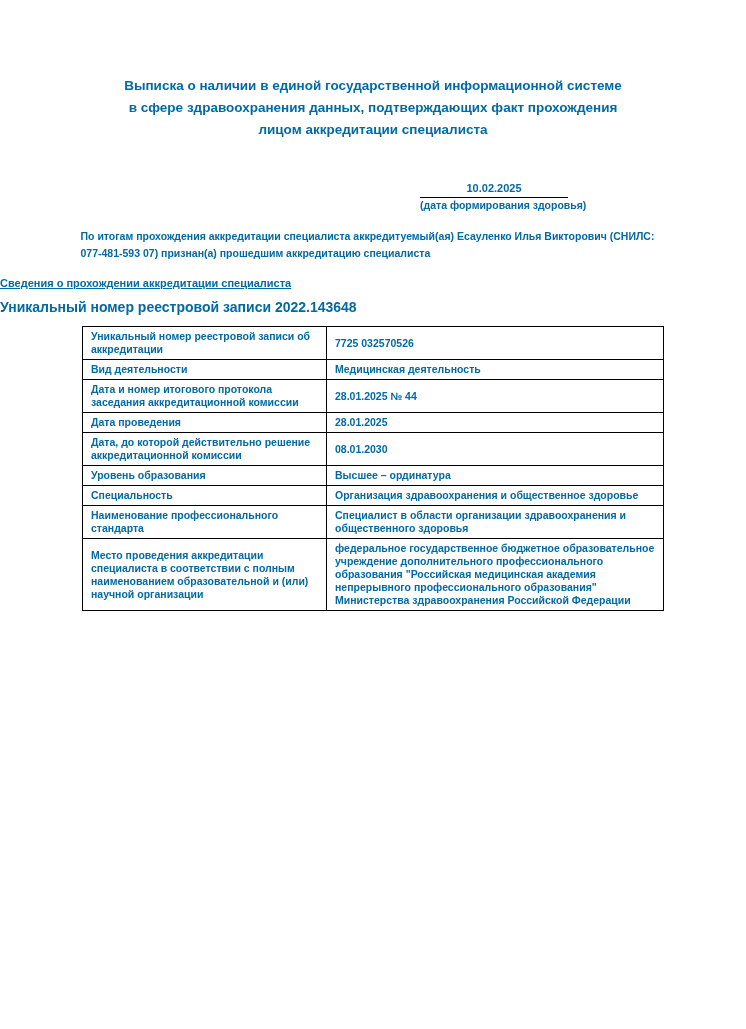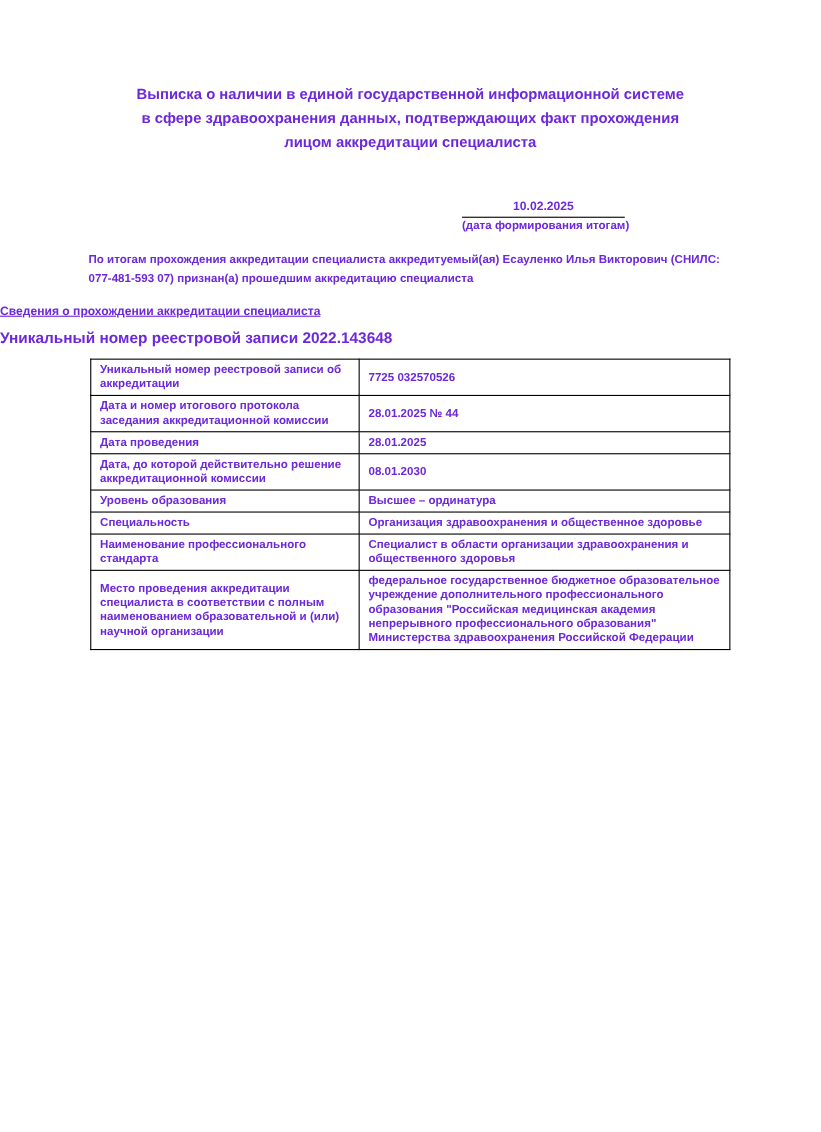--- a/index.html
+++ b/index.html
@@ -6,21 +6,21 @@
     margin: 0;
     padding: 0;
     background: #ffffff;
   }
   .page {
     position: relative;
     width: 746px;
     height: 1029px;
     margin: 0 auto;
     background: #ffffff;
-    color: #6d28d9;
+    color: #0369a1;
     font-family: "Liberation Sans", sans-serif;
     font-weight: bold;
     box-sizing: border-box;
     padding-top: 75px;
     overflow: hidden;
   }
   .title {
     width: 505px;
     margin: 0 auto;
     text-align: center;
@@ -83,34 +83,38 @@
 </style>
 </head>
 <body>
 
 <div class="page">
 
   <div class="title">Выписка о наличии в единой государственной информационной системе в сфере здравоохранения данных, подтверждающих факт прохождения лицом аккредитации специалиста</div>
 
   <div class="date-block">
     <div class="date-value">10.02.2025</div>
-    <div class="date-caption">(дата формирования итогам)</div>
+    <div class="date-caption">(дата формирования здоровья)</div>
   </div>
 
   <div class="intro">По итогам прохождения аккредитации специалиста аккредитуемый(ая) Есауленко Илья Викторович (СНИЛС: 077-481-593 07) признан(а) прошедшим аккредитацию специалиста</div>
 
   <div class="section-heading">Сведения о прохождении аккредитации специалиста</div>
 
   <div class="registry-heading">Уникальный номер реестровой записи 2022.143648</div>
 
   <table class="acc">
     <tbody>
       <tr>
         <td class="label">Уникальный номер реестровой записи об аккредитации</td>
         <td class="value">7725 032570526</td>
+      </tr>
+      <tr>
+        <td class="label">Вид деятельности</td>
+        <td class="value">Медицинская деятельность</td>
       </tr>
       <tr>
         <td class="label">Дата и номер итогового протокола заседания аккредитационной комиссии</td>
         <td class="value">28.01.2025 № 44</td>
       </tr>
       <tr>
         <td class="label">Дата проведения</td>
         <td class="value">28.01.2025</td>
       </tr>
       <tr>

